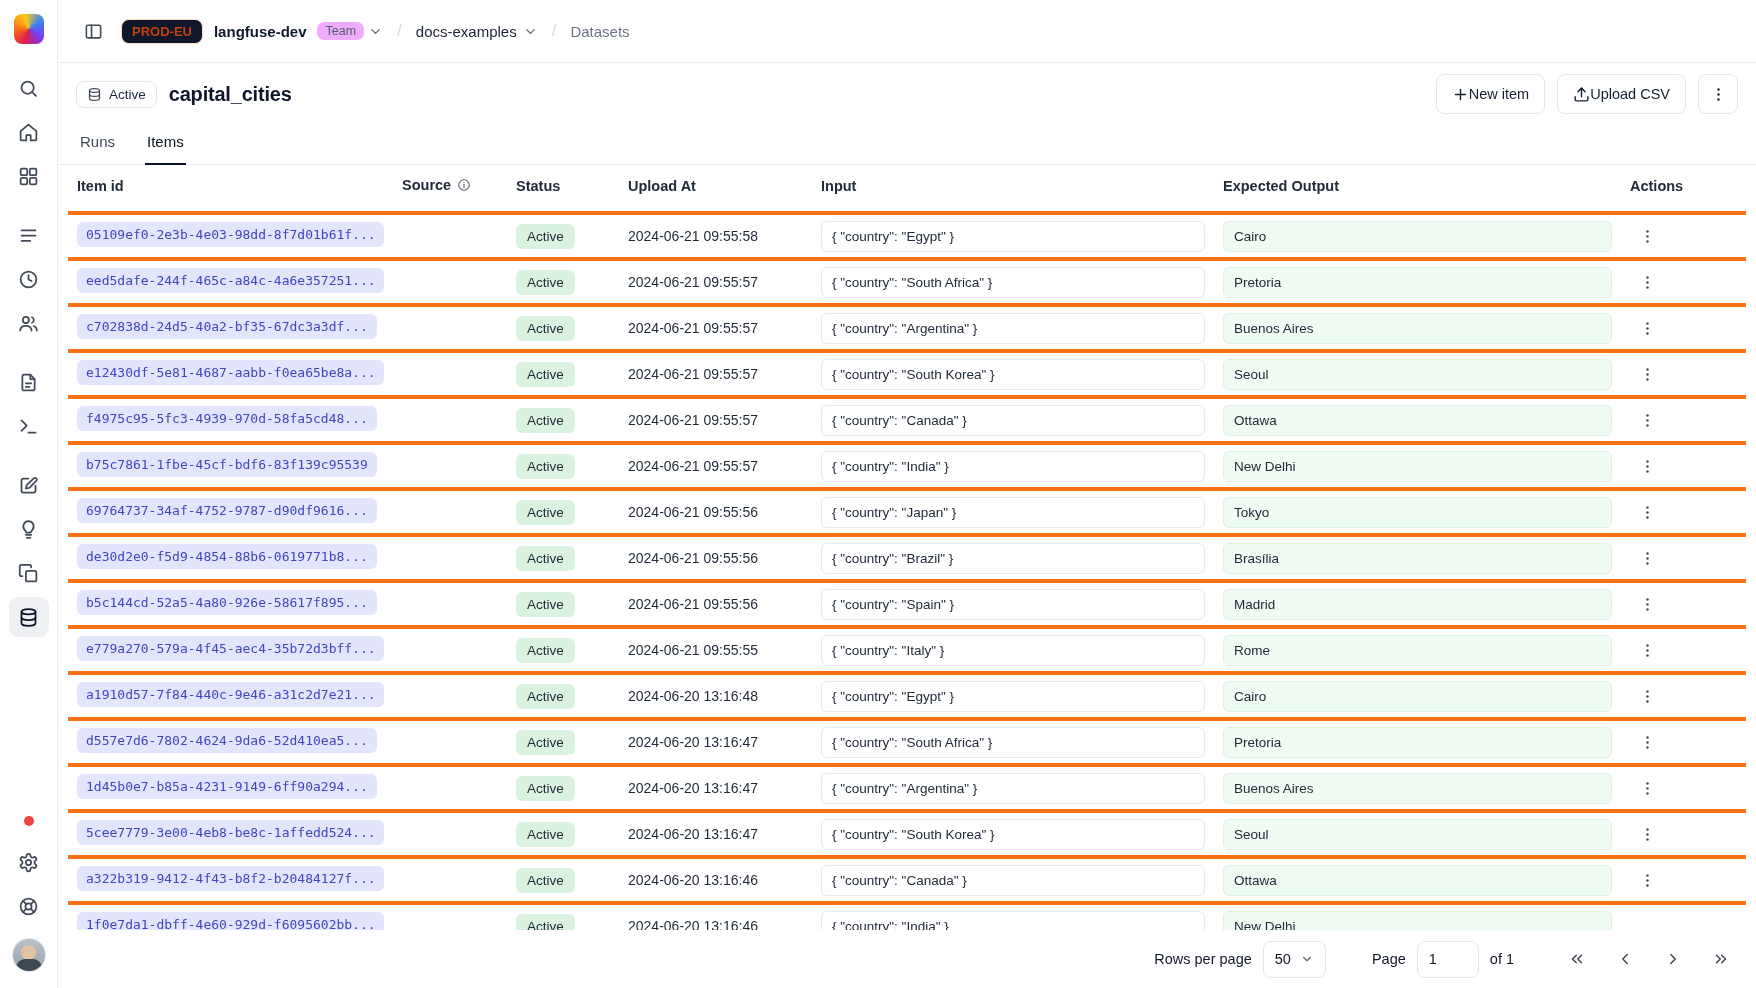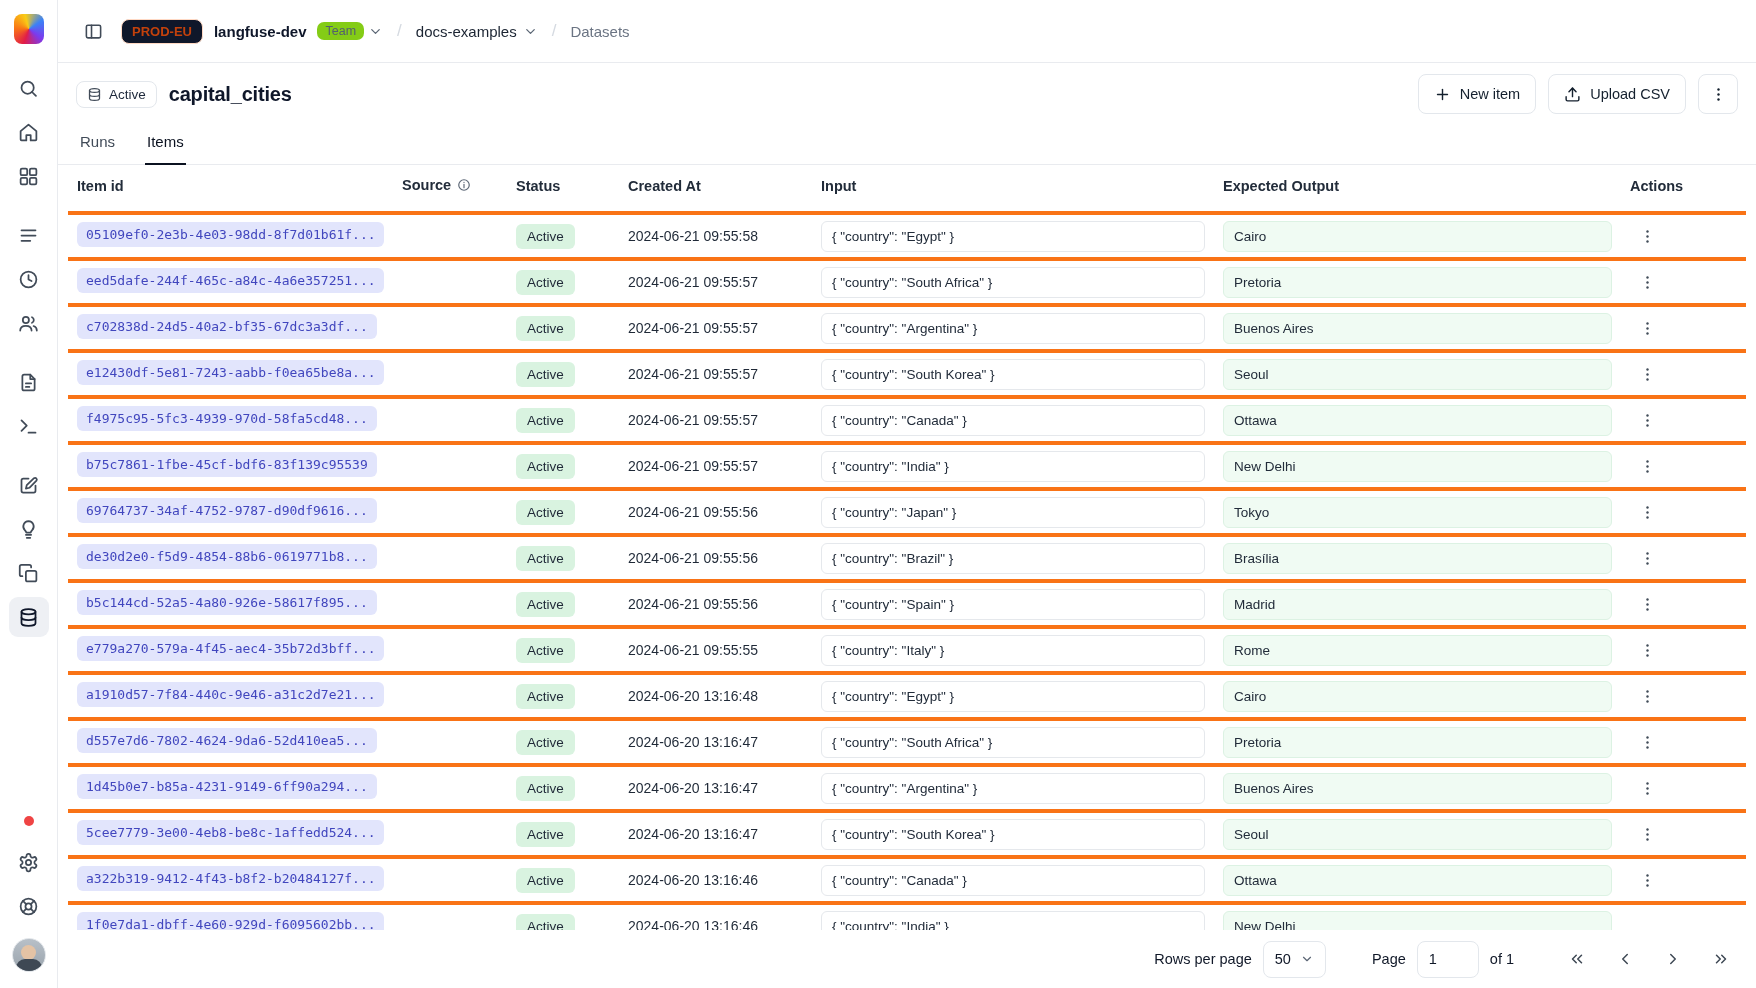--- a/index.html
+++ b/index.html
@@ -29,34 +29,34 @@
   
   .main{flex:1;display:flex;flex-direction:column;min-width:0;}
 
   .topbar{height:63px;flex:0 0 63px;display:flex;align-items:center;gap:11px;padding:0 18px;border-bottom:1px solid #e9ebef;}
   .icon-btn{display:flex;align-items:center;justify-content:center;border-radius:7px;color:#414b58;}
   .icon-btn.ghost{width:34px;height:34px;}
   .icon-btn svg{width:19px;height:19px;}
   .env-badge{font-size:13px;font-weight:700;color:#c2410c;background:#0f172a;border:1px solid #ffd9c4;padding:4px 10px;border-radius:8px;}
   .org-name{font-weight:600;font-size:15px;color:#0f172a;}
   .pill-btn{display:flex;align-items:center;gap:4px;}
-  .type-pill{font-size:12.5px;color:#52606f;background:#84cc16;padding:2px 8px;border-radius:7px;}
+  .type-pill{font-size:12.5px;color:#52606f;background:#f0abfc;padding:2px 8px;border-radius:7px;}
   .chev{color:#5b6675;}
   .chev svg{width:15px;height:15px;}
   .crumb-sep{color:#d5dae1;font-size:17px;padding:0 3px;}
   .project-switch{display:flex;align-items:center;gap:6px;font-weight:500;font-size:15px;color:#1b2432;}
   .crumb-current{color:#6b7483;font-size:15px;}
 
   .title-row{height:62px;flex:0 0 62px;display:flex;align-items:center;gap:12px;padding:0 18px;}
   .dataset-badge{display:inline-flex;align-items:center;gap:7px;border:1px solid #e3e7ec;border-radius:8px;padding:5px 10px;
                  font-size:13.5px;font-weight:500;color:#1e293b;}
   .dataset-badge svg{width:15px;height:15px;color:#414b58;}
   .page-title{font-size:20px;font-weight:700;letter-spacing:-.2px;}
   .spacer{flex:1;}
-  .btn{display:inline-flex;align-items:center;gap:9px;height:40px;padding:0 15px;border:1px solid #e3e7ec;border-radius:8px;
+  .btn{display:inline-flex;align-items:center;gap:0;height:40px;padding:0 15px;border:1px solid #e3e7ec;border-radius:8px;
        background:#fff;font-size:14.5px;font-weight:500;color:#14202e;}
   .btn .bicon svg{width:17px;height:17px;}
   .btn.icon-only{width:40px;padding:0;justify-content:center;}
   .count{color:#68758a;font-size:12.5px;font-weight:400;background:#f5f7f9;padding:2px 6px;border-radius:6px;}
 
   .tabs-row{display:flex;gap:28px;padding:0 20px;border-bottom:1px solid #e9ebef;flex:0 0 auto;}
   .tab{padding:8px 2px 13px;font-size:15px;font-weight:500;color:#414b58;border-bottom:2px solid transparent;margin-bottom:-1px;text-align:right;}
   .tab.active{color:#0b1220;border-bottom-color:#0b1220;}
 
   .toolbar-row{height:62px;flex:0 0 62px;display:flex;align-items:center;justify-content:flex-end;gap:9px;padding:0 18px;}
@@ -297,21 +297,21 @@
           <tr>
             <th>Item id</th>
             <th>
               <span>Source</span><span class="hicon"><svg viewBox="0 0 24 24" fill="none" stroke="currentColor" stroke-width="2" stroke-linecap="round" stroke-linejoin="round">
                     <circle cx="12" cy="12" r="9"></circle>
                     <line x1="12" y1="11" x2="12" y2="16.5"></line>
                     <line x1="12" y1="7.5" x2="12" y2="7.6"></line>
                   </svg></span>
             </th>
             <th>Status</th>
-            <th>Created At</th>
+            <th>Upload At</th>
             <th>Input</th>
             <th>Expected Output</th>
             <th>Actions</th>
           </tr>
         </thead>
         <tbody>
   <tr>
     <td><span class="id-badge">05109ef0-2e3b-4e03-98dd-8f7d01b61f...</span></td>
     <td></td>
     <td><span class="status-badge">Active</span></td>
@@ -377,21 +377,21 @@
                       <circle cx="12" cy="5" r="1.7" fill="currentColor" stroke="none"></circle>
                       <circle cx="12" cy="12" r="1.7" fill="currentColor" stroke="none"></circle>
                       <circle cx="12" cy="19" r="1.7" fill="currentColor" stroke="none"></circle>
                     </svg>
                   </span>
       </button>
     </td>
   </tr>
 
   <tr>
-    <td><span class="id-badge">e12430df-5e81-7243-aabb-f0ea65be8a...</span></td>
+    <td><span class="id-badge">e12430df-5e81-4687-aabb-f0ea65be8a...</span></td>
     <td></td>
     <td><span class="status-badge">Active</span></td>
     <td class="created-cell">2024-06-21 09:55:57</td>
     <td>
                 <div class="io-box input-box">{ "country": "South Korea" }</div>
               </td>
     <td>
                 <div class="io-box output-box">Seoul</div>
               </td>
     <td>

